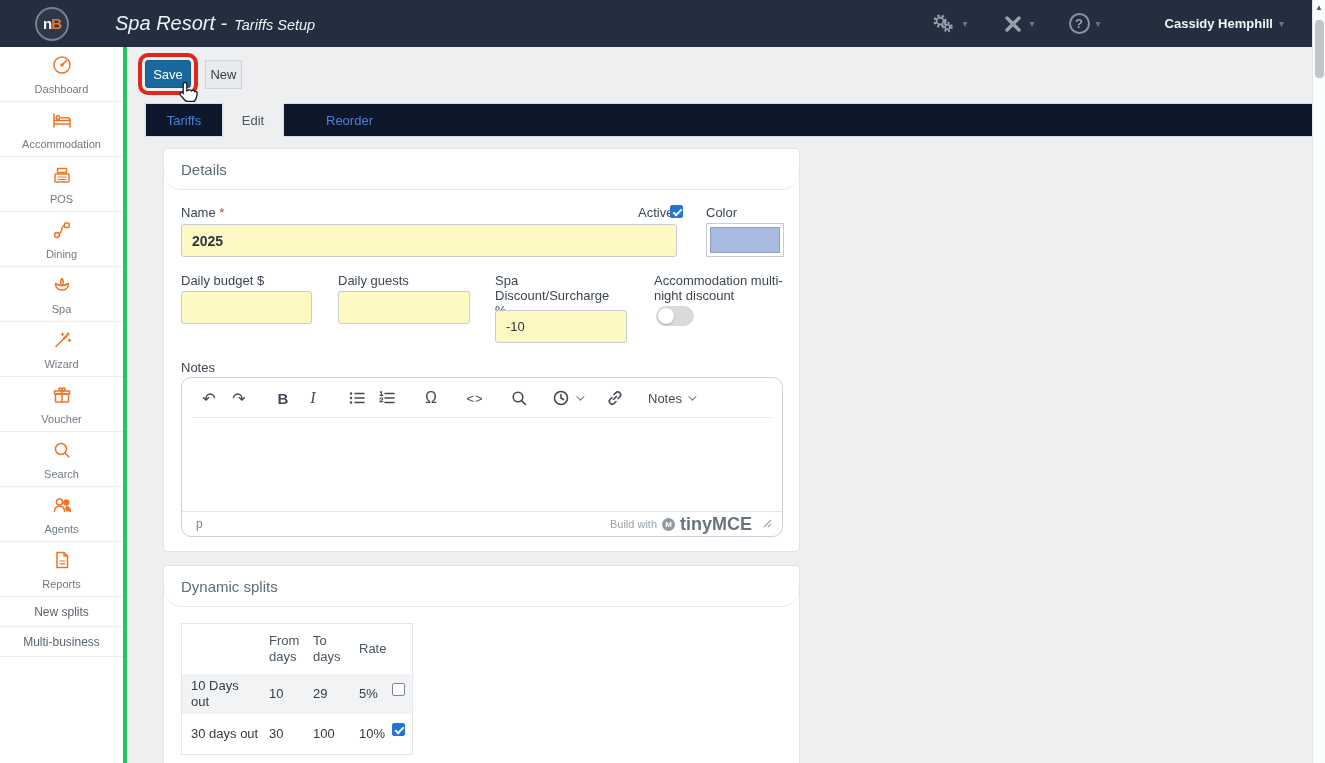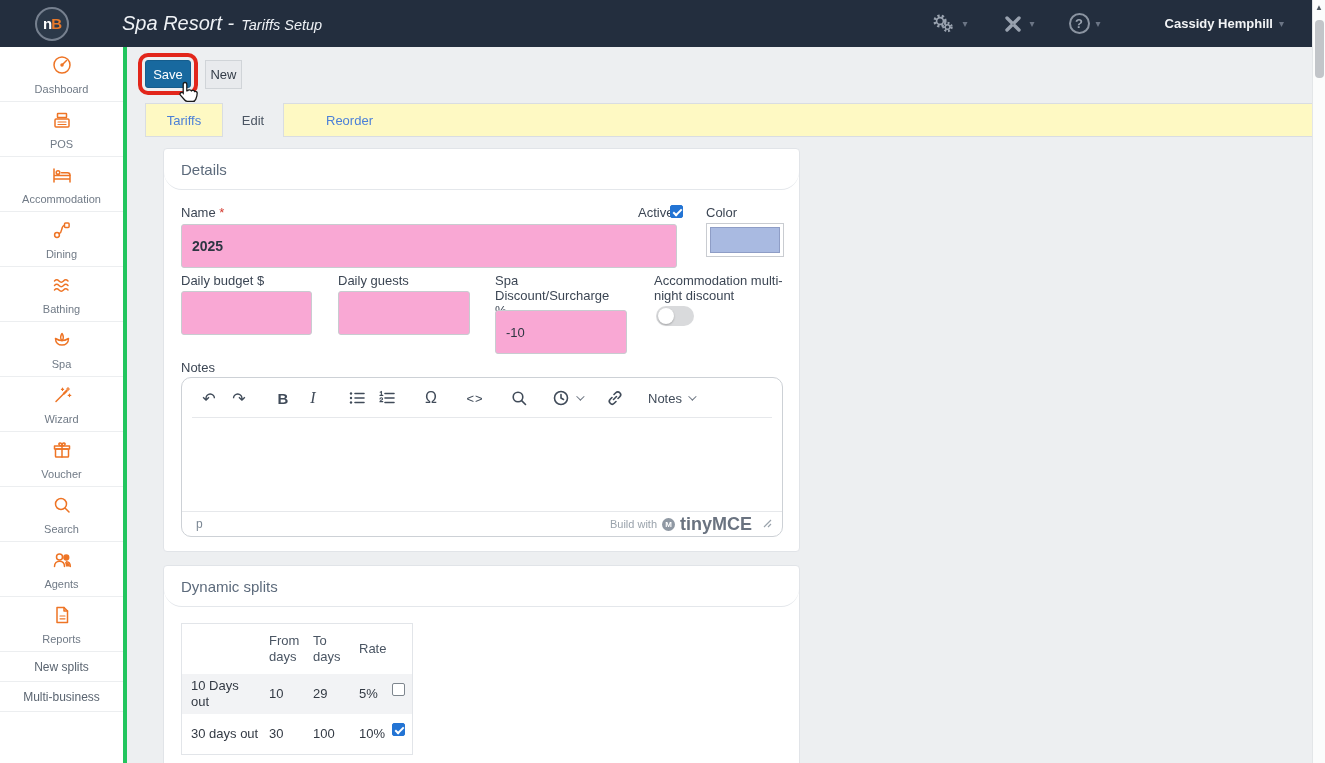--- a/index.html
+++ b/index.html
@@ -7,21 +7,21 @@
   body { font-family:"Liberation Sans", sans-serif; }
   .screen { position:relative; width:1325px; height:763px; background:#edeff1; overflow:hidden; }
 
   
   .header { position:absolute; left:0; top:0; width:1312px; height:47px; background:#232e3e;
             display:flex; align-items:center; z-index:5; }
   .logo-wrap { width:104px; display:flex; justify-content:center; }
   .logo { width:34px; height:34px; border-radius:50%; background:#2c3949; border:2px solid #76808f;
           display:flex; align-items:center; justify-content:center; font-weight:bold; font-size:15px; letter-spacing:-1px; }
   .logo .n { color:#ffffff; } .logo .b { color:#e8792a; }
-  .app-title { display:flex; align-items:baseline; gap:7px; margin-left:18px; font-style:italic; color:#eef1f5;justify-content:center; }
+  .app-title { display:flex; align-items:baseline; gap:7px; margin-left:11px; font-style:italic; color:#eef1f5;justify-content:center; }
   .app-title .main { font-size:20px; }
   .app-title .sub { font-size:14.5px; }
   .header-right { margin-left:auto; display:flex; align-items:center; gap:8px; padding-right:28px; }
   .hicon-group { display:flex; align-items:center; gap:6px; margin-left:26px; cursor:pointer; }
   .hicon { color:#99a2af; display:flex; align-items:center; }
   .caret { color:#6b7585; font-size:10px; }
   .qmark { width:21px; height:21px; border-radius:50%; border:2px solid #8b94a1; color:#99a2af;
            font-size:13px; font-weight:bold; display:flex; align-items:center; justify-content:center; }
   .username { color:#f2f4f6; font-size:13px; font-weight:bold; margin-left:30px; }
 
@@ -41,36 +41,36 @@
   
   .save-highlight { position:absolute; left:11px; top:6px; border:4px solid #e2261b; border-radius:10px; padding:3px; }
   .btn-save { width:46px; height:28px; background:#18699f; color:#ffffff; border:1px solid #155d8d;
               border-radius:3px; font-size:13px; font-family:inherit; cursor:pointer; }
   .btn-new { position:absolute; left:78px; top:13px; width:37px; height:29px; background:#e8eaed;
              color:#333c48; border:1px solid #d0d4d8; border-radius:0; font-size:13px; font-family:inherit; cursor:pointer; }
   .cursor-annot { position:absolute; left:50px; top:33px; z-index:6; }
 
   
   .tab { position:absolute; top:56px; height:34px; font-size:13px; display:flex; align-items:center; }
-  .tab-box { background:#fef9c3; border:1px solid #d9dde2; justify-content:center; }
+  .tab-box { background:#0f172a; border:1px solid #d9dde2; justify-content:center; }
   .tab-link { color:#4c80d8; cursor:pointer; }
   .tab-tariffs { left:18px; width:78px; }
   .tab-edit { left:96px; width:60px; color:#4b5563; justify-content:center; }
   .tab-reorder { left:156px; width:1198px; justify-content:flex-start; padding-left:42px; }
 
   
   .panel { position:absolute; left:36px; width:637px; background:#ffffff; border:1px solid #e1e4e8; border-radius:4px; }
   .panel-details { top:101px; height:404px; }
   .panel-splits { top:518px; height:250px; }
   .panel-header { height:41px; line-height:41px; padding-left:17px; font-size:15px; color:#5d6b7c;
                   border-bottom:1px solid #e4e7eb;border-radius:18px; }
 
   .flabel { position:absolute; font-size:13px; color:#3c4654; }
   .req { color:#d43a2f; }
-  .tinput { position:absolute; height:44px; border:1px solid #c8ccd0; border-radius:3px; background:#f9a8d4;
+  .tinput { position:absolute; height:33px; border:1px solid #c8ccd0; border-radius:3px; background:#fef9c3;
             font-family:inherit; font-size:13px; color:#2d3642; padding:0 10px; }
   .tinput.bold { font-weight:bold; font-size:14px; }
 
   
   .cb { position:relative; display:inline-block; width:13px; height:13px; border:1px solid #7e868e;
         border-radius:2px; background:#fff; cursor:pointer; vertical-align:middle; }
   .cb.checked { background:#2374d4; border-color:#2374d4; }
   .cb.checked::after { content:""; position:absolute; left:4px; top:1px; width:3px; height:7px;
         border:solid #fff; border-width:0 2px 2px 0; transform:rotate(45deg); }
 
@@ -178,54 +178,46 @@
             <circle cx="11" cy="11" r="8"></circle>
             <path d="M11 11 L15.5 6.5"></path>
             <circle cx="11" cy="11" r="1" fill="#ee7425"></circle>
           </svg>
       </span>
       <span class="side-label">Dashboard</span>
     </div>
     <div class="side-item">
       <span>
         <svg width="22" height="22" viewBox="0 0 22 22">
+            <path d="M3 5v13 M3 15h16v3 M3 11.5h16 M19 11.5v3.5"></path>
+            <circle cx="7" cy="8.5" r="1.8"></circle>
+            <path d="M10.5 8.8h6a2.5 2.5 0 0 1 2.5 2.5"></path>
+          </svg>
+      </span>
+      <span class="side-label">Accommodation</span>
+    </div>
+    <div class="side-item">
+      <span>
+        <svg width="22" height="22" viewBox="0 0 22 22">
             <rect x="4" y="10" width="14" height="8" rx="1"></rect>
             <rect x="6.5" y="4.5" width="9" height="4" rx="0.5"></rect>
             <path d="M7 13h8 M7 15.5h8" stroke-width="1.2"></path>
           </svg>
       </span>
       <span class="side-label">POS</span>
     </div>
     <div class="side-item">
       <span>
         <svg width="22" height="22" viewBox="0 0 22 22">
-            <path d="M3 5v13 M3 15h16v3 M3 11.5h16 M19 11.5v3.5"></path>
-            <circle cx="7" cy="8.5" r="1.8"></circle>
-            <path d="M10.5 8.8h6a2.5 2.5 0 0 1 2.5 2.5"></path>
-          </svg>
-      </span>
-      <span class="side-label">Accommodation</span>
-    </div>
-    <div class="side-item">
-      <span>
-        <svg width="22" height="22" viewBox="0 0 22 22">
             <circle cx="6" cy="16" r="2.4"></circle>
             <rect x="13.5" y="4" width="4.6" height="4.6" rx="1"></rect>
             <path d="M8.2 14.6 C12 13 9.5 7.5 13.3 6.4"></path>
           </svg>
       </span>
       <span class="side-label">Dining</span>
-    </div>
-    <div class="side-item">
-      <span>
-        <svg width="22" height="22" viewBox="0 0 22 22">
-            <path d="M3.5 7 q2.2 -2.4 4.5 0 t4.5 0 t4.5 0 M3.5 11.5 q2.2 -2.4 4.5 0 t4.5 0 t4.5 0 M3.5 16 q2.2 -2.4 4.5 0 t4.5 0 t4.5 0"></path>
-          </svg>
-      </span>
-      <span class="side-label">Bathing</span>
     </div>
     <div class="side-item">
       <span>
         <svg width="22" height="22" viewBox="0 0 22 22">
             <path d="M11 4.5 C9.3 7 9.3 9.8 11 11.8 C12.7 9.8 12.7 7 11 4.5 Z"></path>
             <path d="M4.5 9.5 C4.5 13.8 7.5 16 11 16 C14.5 16 17.5 13.8 17.5 9.5 C15.3 10.8 13.2 11.6 11 11.6 C8.8 11.6 6.7 10.8 4.5 9.5 Z"></path>
           </svg>
       </span>
       <span class="side-label">Spa</span>
     </div>

